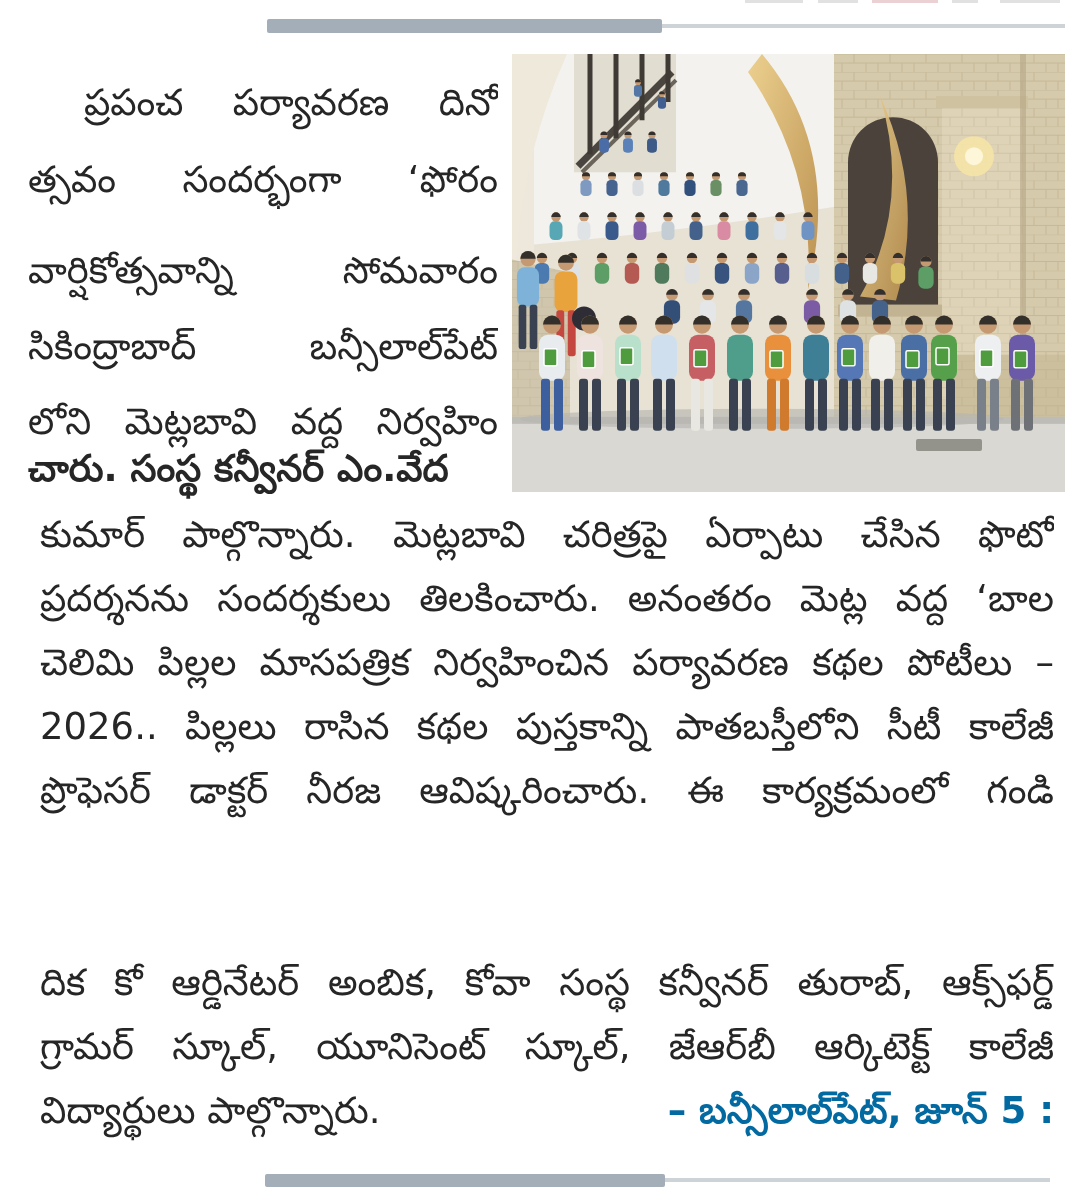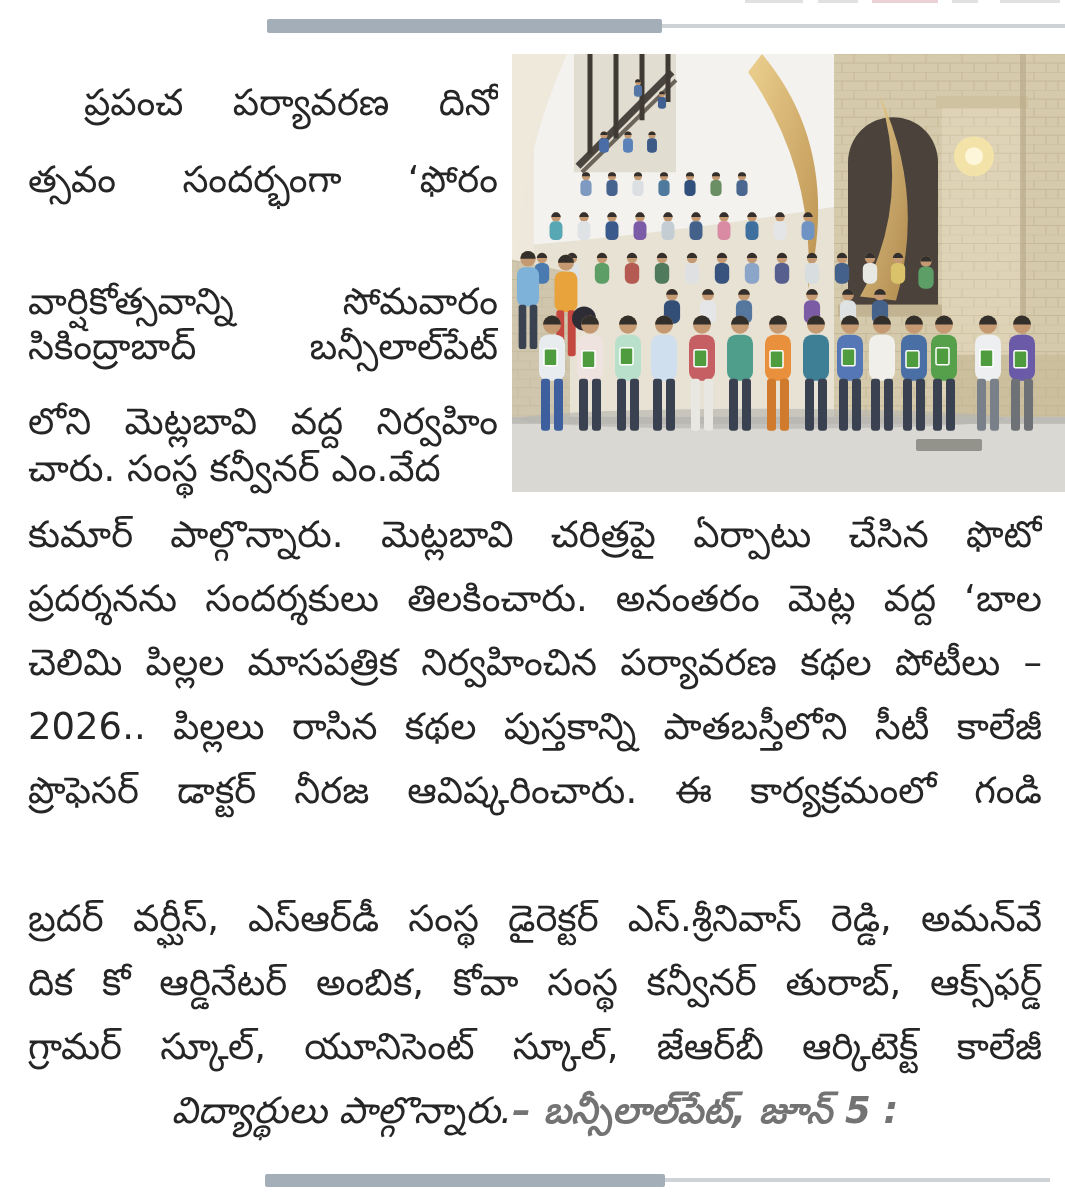--- a/index.html
+++ b/index.html
@@ -23,28 +23,28 @@
     height:62px;
     color:#262626;
     font-size:37px;
     line-height:58px;
     overflow:hidden;
     text-align:justify;
     text-align-last:justify;
     letter-spacing:0;
   }
   .colw{width:470px;}
-  .fullw{width:1014px;}
-  .leftalign{text-align:right;text-align-last:left;}
+  .fullw{width:1014px;margin-left:12px;}
+  .leftalign{text-align:right;text-align-last:left;font-weight:bold;}
   .indent{text-indent:56px;}
   .lastline{
-    display:flex;justify-content:center;align-items:baseline;
-    text-align:left;text-align-last:left;font-style:italic;
-  }
-  .dateline{color:#737373;font-weight:bold;white-space:nowrap;}
+    display:flex;justify-content:space-between;align-items:baseline;
+    text-align:left;text-align-last:left;
+  }
+  .dateline{color:#0369a1;font-weight:bold;white-space:nowrap;}
 
   
   .photo{
     position:absolute;left:512px;top:54px;width:553px;height:438px;
     margin:0;overflow:hidden;
   }
   .photo svg{display:block;width:100%;height:100%;}
 </style>
 </head>
 <body>
@@ -201,31 +201,30 @@
         <use href="#bk" transform="translate(394,296)"></use>
         <use href="#bk" transform="translate(424,293)"></use>
         <use href="#bk" transform="translate(468,295)"></use>
         <use href="#bk" transform="translate(502,296)"></use>
       </g>
     </svg>
   </figure>
 
   <div class="tline colw indent" style="top:74px">ప్రపంచ పర్యావరణ దినో</div>
   <div class="tline colw" style="top:151px">త్సవం సందర్భంగా ‘ఫోరం</div>
-  <div class="tline colw" style="top:273px">వార్షికోత్సవాన్ని సోమవారం</div>
+  <div class="tline colw" style="top:242px">వార్షికోత్సవాన్ని సోమవారం</div>
   <div class="tline colw" style="top:318px">సికింద్రాబాద్ బన్సీలాల్‌పేట్</div>
   <div class="tline colw" style="top:393px">లోని మెట్లబావి వద్ద నిర్వహిం</div>
   <div class="tline colw leftalign" style="top:440px">చారు. సంస్థ కన్వీనర్ ఎం.వేద</div>
 
   <div class="tline fullw" style="top:506px">కుమార్ పాల్గొన్నారు. మెట్లబావి చరిత్రపై ఏర్పాటు చేసిన ఫొటో</div>
   <div class="tline fullw" style="top:570px">ప్రదర్శనను సందర్శకులు తిలకించారు. అనంతరం మెట్ల వద్ద ‘బాల</div>
   <div class="tline fullw" style="top:634px">చెలిమి పిల్లల మాసపత్రిక నిర్వహించిన పర్యావరణ కథల పోటీలు –</div>
   <div class="tline fullw" style="top:698px">2026.. పిల్లలు రాసిన కథల పుస్తకాన్ని పాతబస్తీలోని సీటీ కాలేజీ</div>
   <div class="tline fullw" style="top:762px">ప్రొఫెసర్ డాక్టర్ నీరజ ఆవిష్కరించారు. ఈ కార్యక్రమంలో గండి</div>
-  <div class="tline fullw" style="top:890px">బ్రదర్ వర్ఘీస్, ఎస్ఆర్‌డీ సంస్థ డైరెక్టర్ ఎస్.శ్రీనివాస్ రెడ్డి, అమన్‌వే</div>
   <div class="tline fullw" style="top:954px">దిక కో ఆర్డినేటర్ అంబిక, కోవా సంస్థ కన్వీనర్ తురాబ్, ఆక్స్‌ఫర్డ్</div>
   <div class="tline fullw" style="top:1018px">గ్రామర్ స్కూల్, యూనిసెంట్ స్కూల్, జేఆర్‌బీ ఆర్కిటెక్ట్ కాలేజీ</div>
 
   <div class="tline fullw lastline" style="top:1082px">
     <span>విద్యార్థులు పాల్గొన్నారు.</span>
     <span class="dateline">– బన్సీలాల్‌పేట్, జూన్ 5 :</span>
   </div>
 
   <div class="rule-thick" style="left:265px;top:1174px;width:400px;height:13px;"></div>
   <div class="rule-thin" style="left:665px;top:1178px;width:385px;height:4px;"></div>

